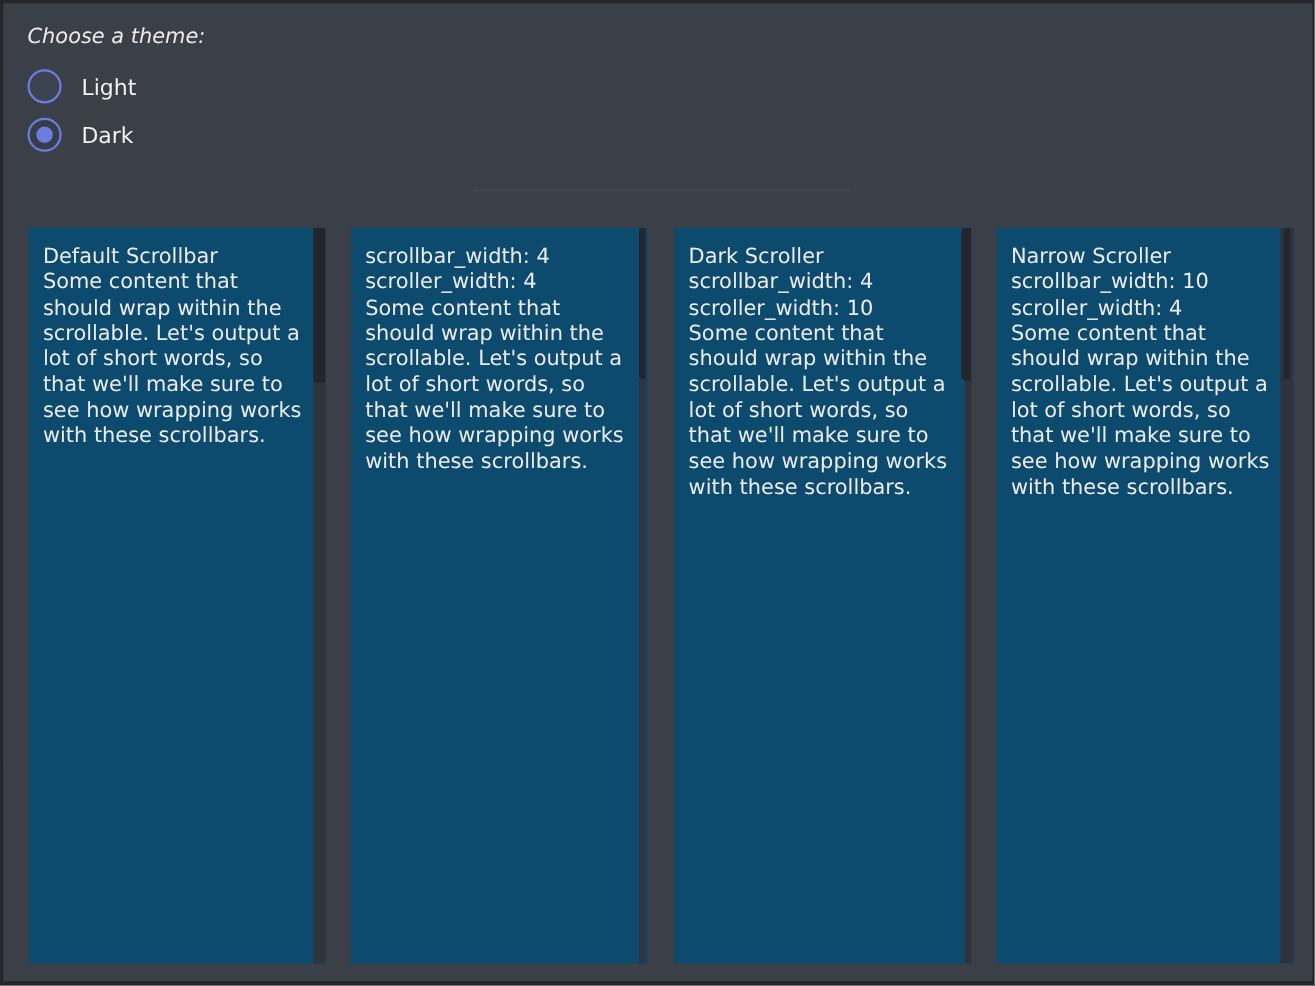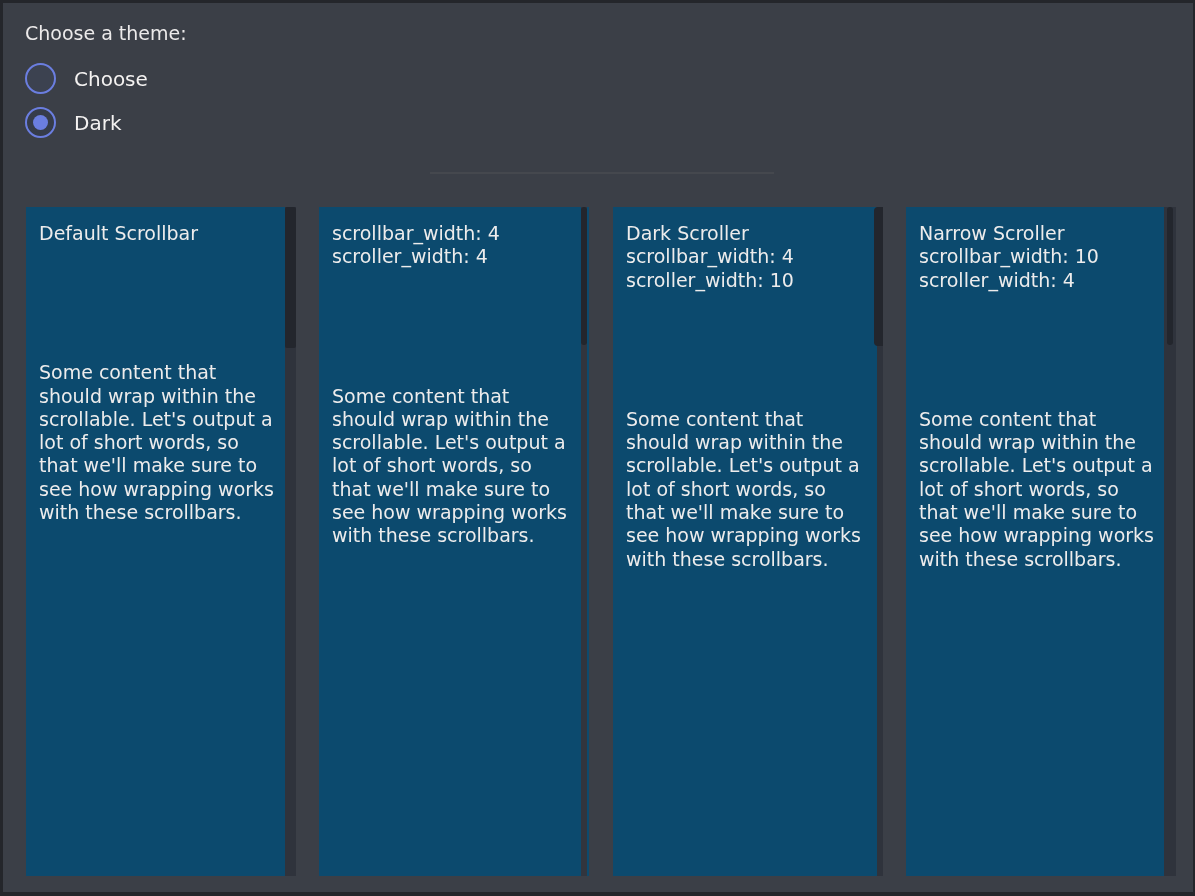--- a/index.html
+++ b/index.html
@@ -7,21 +7,21 @@
   body { font-family:"DejaVu Sans", sans-serif; }
 
   #app {
     position:relative; width:1195px; height:896px;
     background:#3b3f47;
     border:3px solid #24262b; border-bottom-width:4px; border-right-width:2px;
   }
 
   
   .theme-section { position:absolute; left:22px; top:19px; }
-  .prompt { font-size:19px; color:#eceaea; }
+  .prompt { font-size:19px; color:#eceaea;font-style:italic; }
   .radio-row { position:absolute; left:0; display:flex; align-items:center; cursor:pointer; }
   .radio-row.light { top:41px; }
   .radio-row.dark  { top:85px; }
   .radio-circle {
     width:31px; height:31px; border-radius:50%;
     border:2px solid #6b7ee0; background:#3c4250;
     display:flex; align-items:center; justify-content:center;
     flex:0 0 auto;
   }
   .radio-row.dark .radio-circle { background:#363c4a; }
@@ -36,21 +36,21 @@
     position:absolute; top:204px; width:270px; height:669px;
     background:#0c4a6e; overflow:hidden;
   }
   .card.c1 { left:23px;  }
   .card.c2 { left:316px; }
   .card.c3 { left:610px; }
   .card.c4 { left:903px; }
 
   .card-text { position:absolute; left:13px; top:15px; width:240px; }
   .hdr div, .body { font-size:19px; line-height:23.3px; color:#edecec; }
-  .body { margin-top:116px; width:238px; }
+  .body { width:238px; }
 
   .track { position:absolute; top:0; bottom:0; background:#2f333c; }
   .thumb { position:absolute; top:0; background:#23262d; }
 
   
   .track.t1 { right:0; width:11px; }
   .thumb.th1 { right:0; width:11px; height:141px; border-radius:2px; }
   
   .track.t2 { right:2px; width:6px; background:#31353e; }
   .thumb.th2 { right:2px; width:6px; height:138px; border-radius:3px; }
@@ -64,21 +64,21 @@
 </head>
 <body>
 
 <div id="app">
 
   <div class="theme-section">
     <div class="prompt">Choose a theme:</div>
 
     <div class="radio-row light">
       <span class="radio-circle"></span>
-      <span class="radio-label">Choose</span>
+      <span class="radio-label">Light</span>
     </div>
 
     <div class="radio-row dark">
       <span class="radio-circle">
         <span class="radio-dot"></span>
       </span>
       <span class="radio-label">Dark</span>
     </div>
   </div>
 

